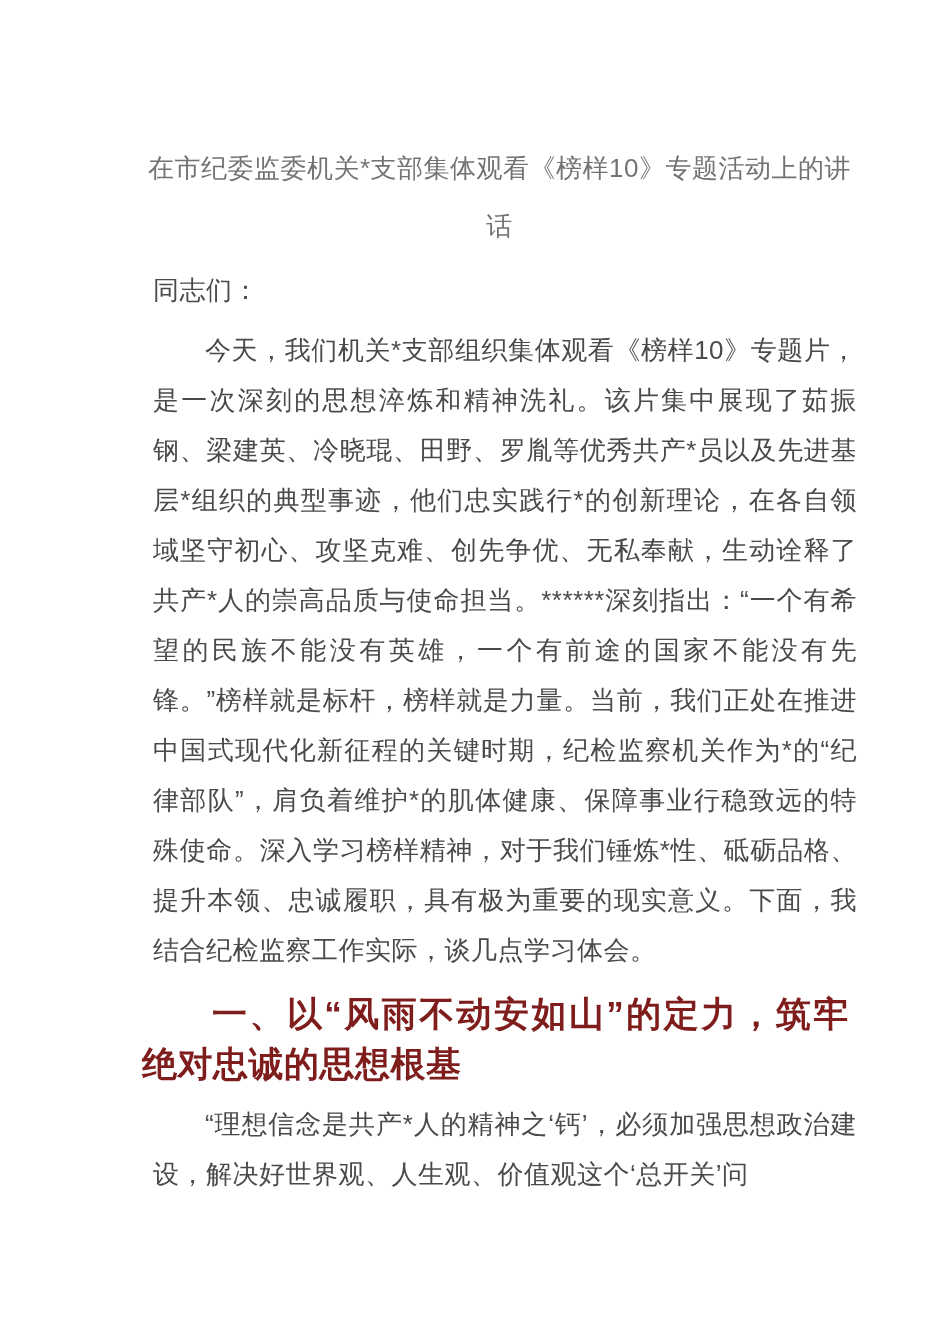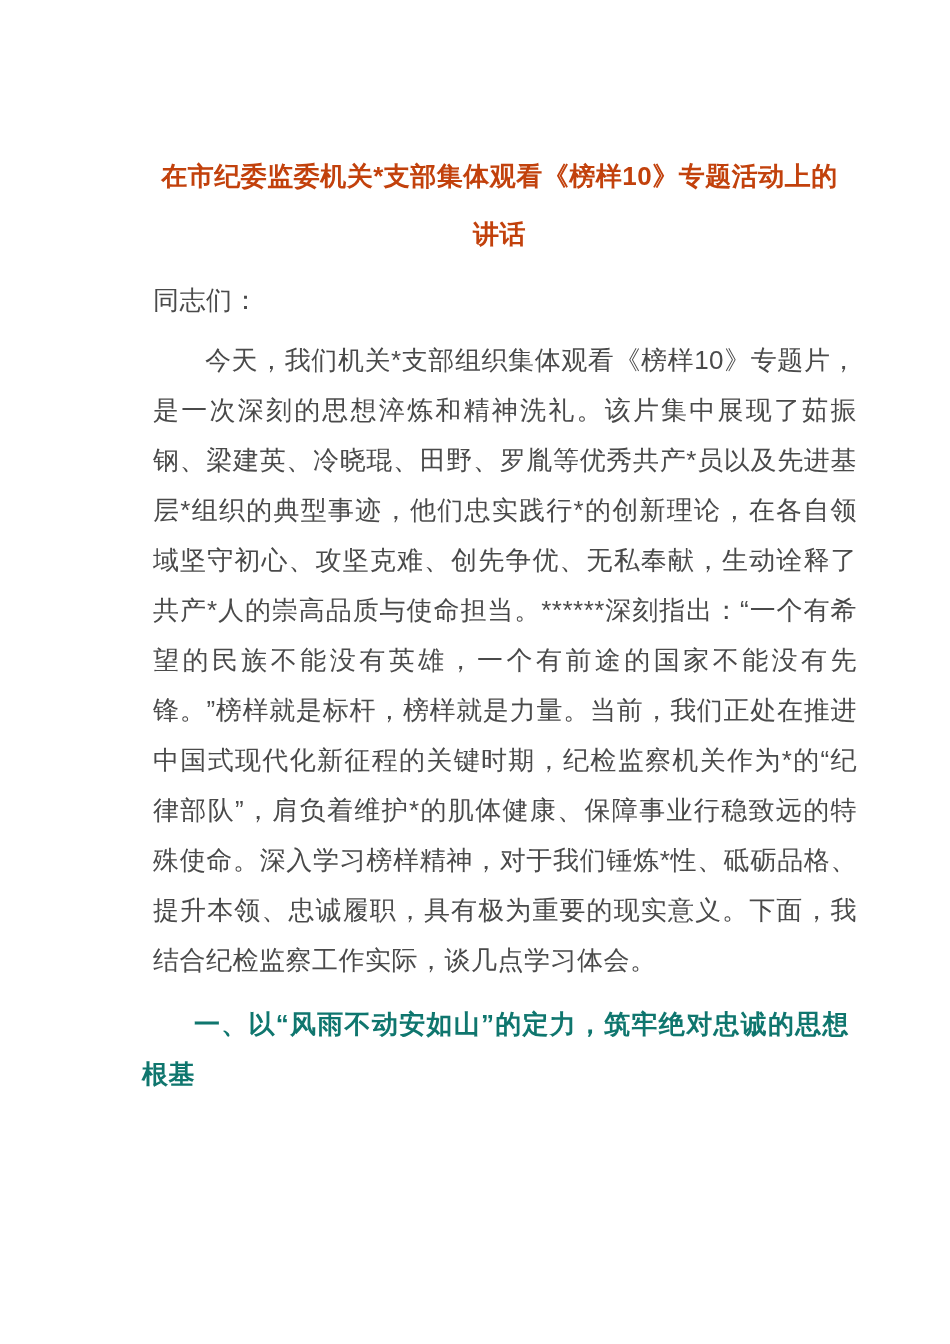--- a/index.html
+++ b/index.html
@@ -16,58 +16,59 @@
   .doc-page {
     box-sizing: border-box;
     width: 950px;
     height: 1344px;
     background: #ffffff;
     padding: 135px 93px 0 142px;
   }
   .doc-title {
     font-size: 26px;
     line-height: 58px;
-    font-weight: 700;
+    font-weight: 400;
     text-align: center;
-    color: #c2410c;
-    margin: 12px;
+    color: #737373;
+    margin: 4px;
     letter-spacing: 0.5px;
   }
   .doc-body p {
     font-size: 26px;
     line-height: 50px;
     color: #4a4a4a;
     text-align: justify;
     margin: 10px 0 0 11px;
     letter-spacing: 0.5px;
   }
   p.salutation {
     text-indent: 0;
   }
   p.indent {
     text-indent: 2em;
   }
   h2.doc-heading {
-    font-size: 26px;
+    font-size: 35px;
     line-height: 50px;
-    color: #0f766e;
+    color: #7f1d1d;
     font-weight: 700;
     text-indent: 2em;
     text-align: justify;
     margin: 14px 8px 0 0;
     letter-spacing: 0.5px;
   }
 </style>
 </head>
 <body>
 
 <div class="doc-page">
   <h1 class="doc-title">在市纪委监委机关*支部集体观看《榜样10》专题活动上的讲话</h1>
 
   <div class="doc-body">
     <p class="salutation">同志们：</p>
 
     <p class="indent">今天，我们机关*支部组织集体观看《榜样10》专题片，是一次深刻的思想淬炼和精神洗礼。该片集中展现了茹振钢、梁建英、冷晓琨、田野、罗胤等优秀共产*员以及先进基层*组织的典型事迹，他们忠实践行*的创新理论，在各自领域坚守初心、攻坚克难、创先争优、无私奉献，生动诠释了共产*人的崇高品质与使命担当。******深刻指出：“一个有希望的民族不能没有英雄，一个有前途的国家不能没有先锋。”榜样就是标杆，榜样就是力量。当前，我们正处在推进中国式现代化新征程的关键时期，纪检监察机关作为*的“纪律部队”，肩负着维护*的肌体健康、保障事业行稳致远的特殊使命。深入学习榜样精神，对于我们锤炼*性、砥砺品格、提升本领、忠诚履职，具有极为重要的现实意义。下面，我结合纪检监察工作实际，谈几点学习体会。</p>
 
     <h2 class="doc-heading">一、以“风雨不动安如山”的定力，筑牢绝对忠诚的思想根基</h2>
 
+    <p class="indent">“理想信念是共产*人的精神之‘钙’，必须加强思想政治建设，解决好世界观、人生观、价值观这个‘总开关’问</p>
   </div>
 </div>
 
 </body></html>

